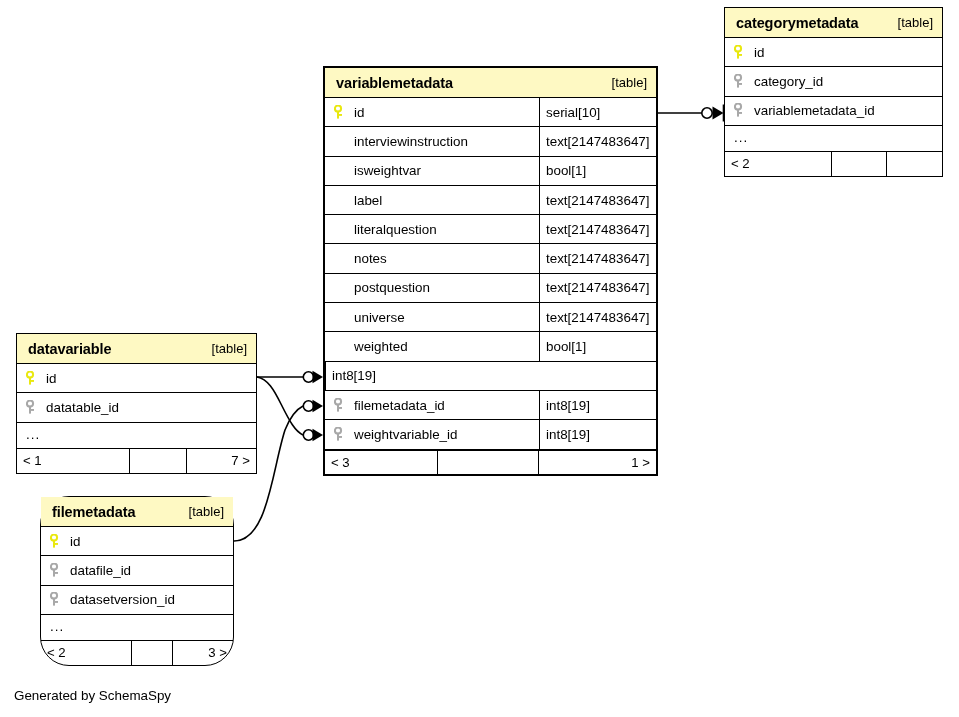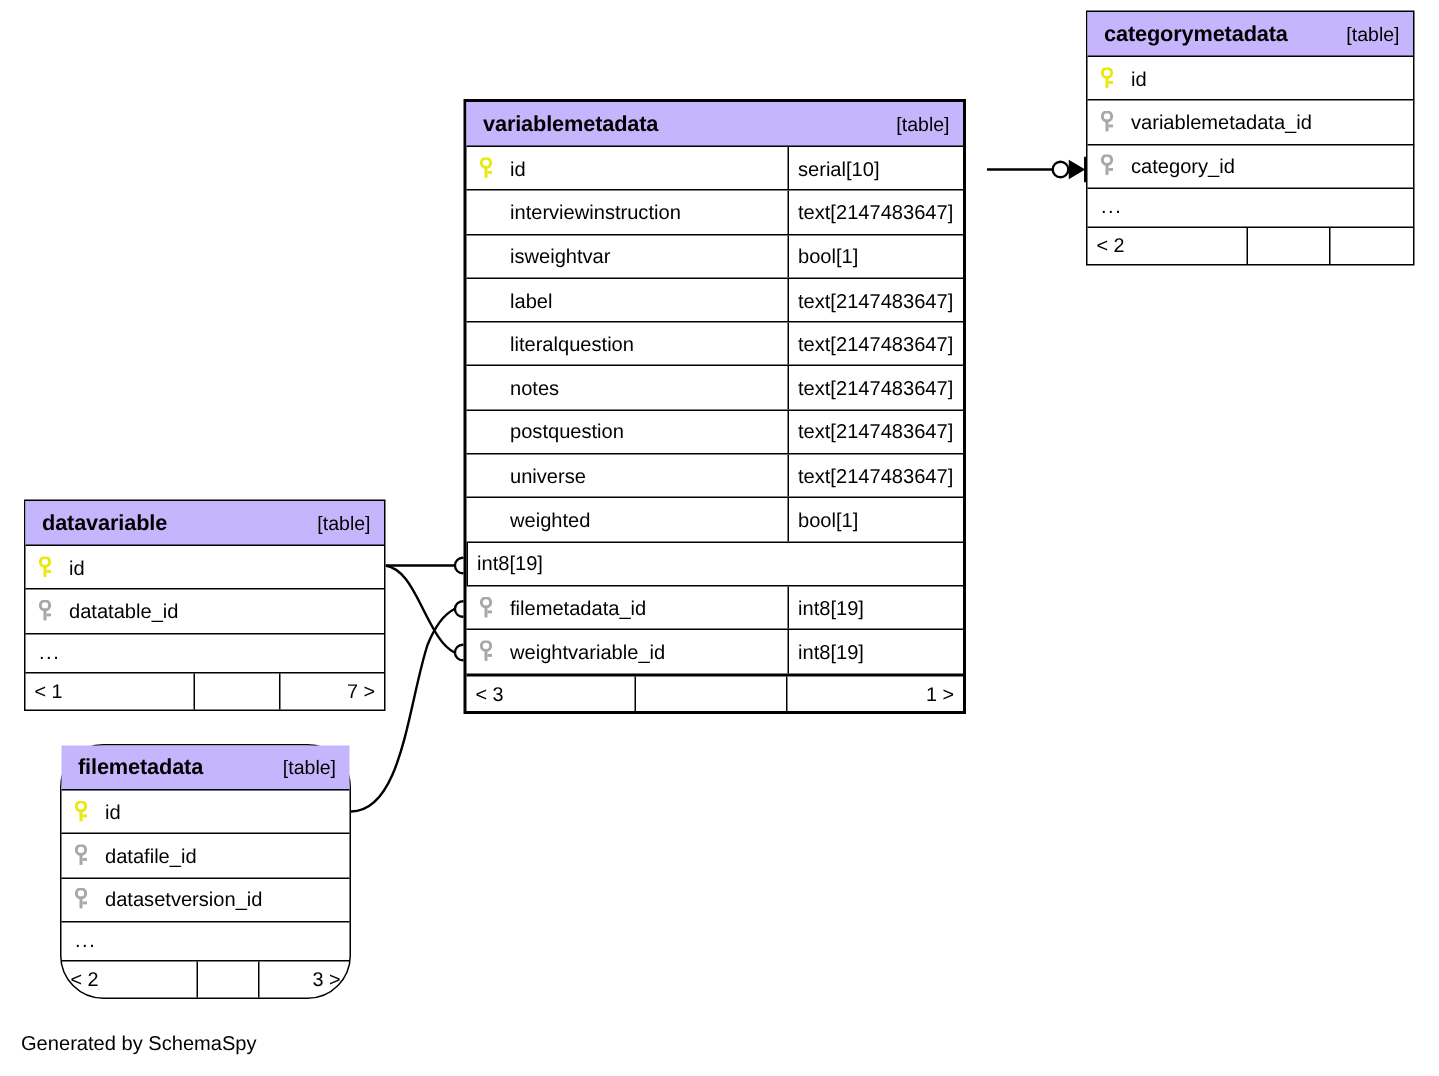--- a/index.html
+++ b/index.html
@@ -43,21 +43,21 @@
     box-sizing: border-box;
     z-index: 2;
   }
   .entity.thick { border: 2.5px solid #000000; }
   .entity.thin  { border: 1.3px solid #000000; }
 
   .ent-head {
     display: flex;
     align-items: center;
     justify-content: space-between;
-    background: #c4b5fd;
+    background: #fef9c3;
     border-bottom: 1.3px solid #000000;
     box-sizing: border-box;
     height: 30px;
     padding: 0 9px 0 11px;
   }
   .ent-name {
     font-size: 14.5px;
     font-weight: bold;
     color: #000000;
     letter-spacing: -0.1px;
@@ -186,21 +186,21 @@
       <polygon class="crowfoot" points="323,406 312.5,399.7 312.5,412.3"></polygon>
     </g>
 
     <g>
       <path d="M257,377 C268,379 274,390 281,404 C290,422 295,431 303,435"></path>
       <circle class="card-zero" cx="308.5" cy="435" r="5.2"></circle>
       <polygon class="crowfoot" points="323,435 312.5,428.7 312.5,441.3"></polygon>
     </g>
   </svg>
 
-  <div class="entity thick" style="left:309px; top:66px; width:335px;">
+  <div class="entity thick" style="left:323px; top:66px; width:335px;">
     <div class="ent-head">
       <span class="ent-name">variablemetadata</span>
       <span class="ent-tag">[table]</span>
     </div>
     <div class="ent-rows">
 
       <div class="ent-row">
         <div class="cell-name" style="width:214px;">
           <span class="keyslot">
             <svg width="12" height="15" viewBox="0 0 12 15">
@@ -364,34 +364,34 @@
 
       <div class="ent-row">
         <div class="cell-name" style="width:100%;">
           <span class="keyslot">
             <svg width="12" height="15" viewBox="0 0 12 15">
                 <circle cx="4" cy="3.6" r="3.1" fill="none" stroke="#a8a8a8" stroke-width="2"></circle>
                 <rect x="3" y="5.6" width="2" height="8" fill="#a8a8a8"></rect>
                 <rect x="5" y="9" width="3" height="1.9" fill="#a8a8a8"></rect>
               </svg>
           </span>
+          <span class="col-label">category_id</span>
+        </div>
+      </div>
+
+      <div class="ent-row">
+        <div class="cell-name" style="width:100%;">
+          <span class="keyslot">
+            <svg width="12" height="15" viewBox="0 0 12 15">
+                <circle cx="4" cy="3.6" r="3.1" fill="none" stroke="#a8a8a8" stroke-width="2"></circle>
+                <rect x="3" y="5.6" width="2" height="8" fill="#a8a8a8"></rect>
+                <rect x="5" y="9" width="3" height="1.9" fill="#a8a8a8"></rect>
+              </svg>
+          </span>
           <span class="col-label">variablemetadata_id</span>
-        </div>
-      </div>
-
-      <div class="ent-row">
-        <div class="cell-name" style="width:100%;">
-          <span class="keyslot">
-            <svg width="12" height="15" viewBox="0 0 12 15">
-                <circle cx="4" cy="3.6" r="3.1" fill="none" stroke="#a8a8a8" stroke-width="2"></circle>
-                <rect x="3" y="5.6" width="2" height="8" fill="#a8a8a8"></rect>
-                <rect x="5" y="9" width="3" height="1.9" fill="#a8a8a8"></rect>
-              </svg>
-          </span>
-          <span class="col-label">category_id</span>
         </div>
       </div>
 
       <div class="ellipsis-row">
         <span>...</span>
       </div>
 
       <div class="foot-row">
         <div class="foot-cell foot-left" style="width:107px;">&lt; 2</div>
         <div class="foot-cell foot-mid" style="width:55px;"></div>

